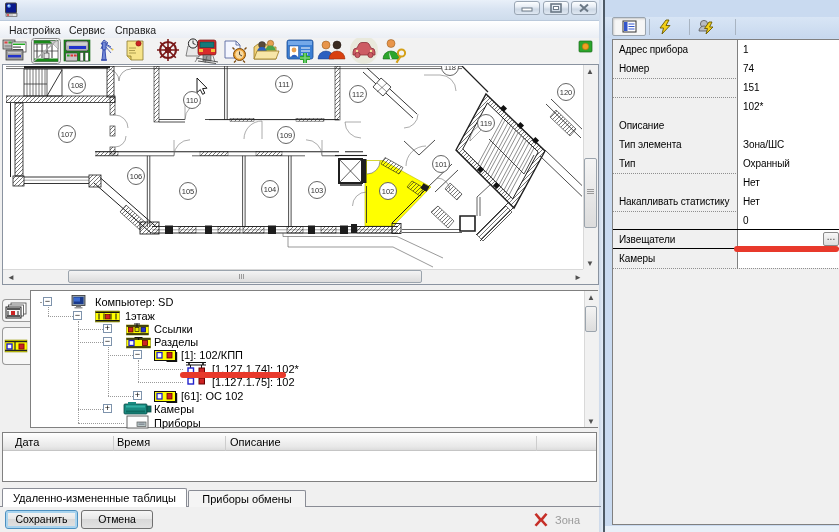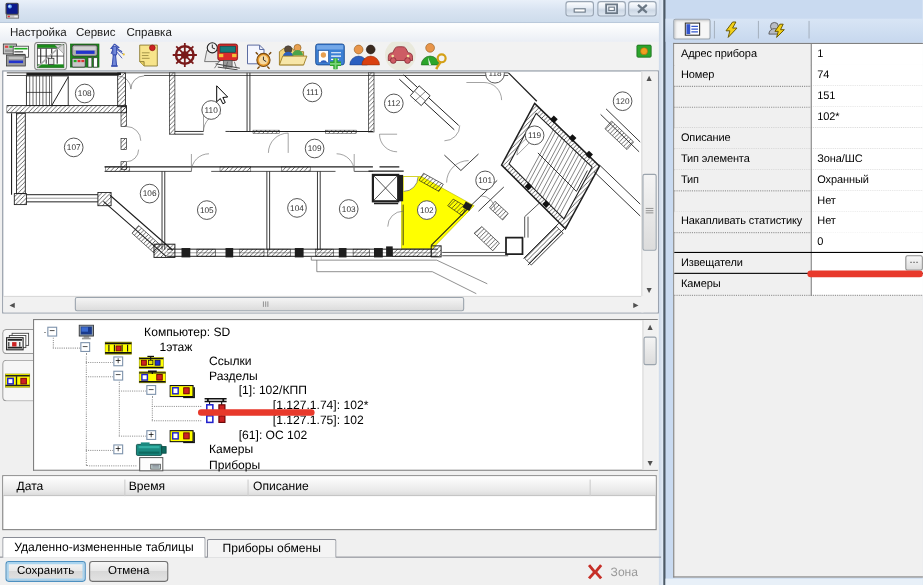--- a/index.html
+++ b/index.html
@@ -25,21 +25,21 @@
   .sb { position:absolute; background:#f1f1f1; }
   .sbthumb { position:absolute; background:linear-gradient(#f4f4f4,#dcdcdc); border:1px solid #9ba4ad; border-radius:2px; }
   .sbthumbh { position:absolute; background:linear-gradient(#f4f4f4,#dcdcdc); border:1px solid #9ba4ad; border-radius:2px; }
   .arr { position:absolute; font-size:8px; color:#505050; }
 
   
   #treebox { position:absolute; left:30px; top:290px; width:568px; height:138px; background:#fff;
     border:1px solid #808080; border-right:none; }
   .ltab { position:absolute; background:#f6f6f6; border:1px solid #9a9a9a; border-right:none;
     border-radius:4px 0 0 4px; }
-  .trow { position:absolute; white-space:nowrap;margin-left:36px; }
+  .trow { position:absolute; white-space:nowrap; }
   .expbox { position:absolute; width:9px; height:9px; border:1px solid #7e93ac; background:#fff;
     font-size:9px; line-height:7px; text-align:center; color:#000; }
 
   
   #logtbl { position:absolute; left:2px; top:432px; width:595px; height:50px; border:1px solid #808080; background:#fff; }
   #loghdr { position:absolute; left:0; top:0; width:100%; height:18px;
     background:linear-gradient(#ffffff,#e8e8e8 80%,#dcdcdc); border-bottom:1px solid #c5c5c5; }
   #loghdr div { position:absolute; top:3px; }
   .colsep { position:absolute; top:1px; width:1px; height:15px; background:#cdcdcd; }
 
@@ -534,21 +534,21 @@
       <rect x="24" y="4" width="4" height="6" fill="#0e6a60" stroke="#0a4a44" stroke-width="0.8"></rect>
       <rect x="5" y="0" width="8" height="2.5" fill="#1a8a80"></rect>
     </svg>
     <svg class="abs" style="left:95px;top:124px" width="24" height="14" viewBox="0 0 24 14">
       <rect x="1" y="1" width="21" height="12" fill="#fdfdfd" stroke="#555" stroke-width="0.9"></rect>
       <rect x="11" y="7" width="9" height="4.5" fill="#b8c8c8" stroke="#555" stroke-width="0.7"></rect>
       <path d="M12.5,8 h6 M12.5,9.5 h6" stroke="#667" stroke-width="0.6"></path>
     </svg>
 
     <div class="trow" style="left:64px;top:5px">Компьютер: SD</div>
-    <div class="trow" style="left:78px;top:19px">1этаж</div>
+    <div class="trow" style="left:94px;top:19px">1этаж</div>
     <div class="trow" style="left:123px;top:32px">Ссылки</div>
     <div class="trow" style="left:123px;top:45px">Разделы</div>
     <div class="trow" style="left:150px;top:58px">[1]: 102/КПП</div>
     <div class="trow" style="left:181px;top:72px">[1.127.1.74]: 102*</div>
     <div class="trow" style="left:181px;top:85px">[1.127.1.75]: 102</div>
     <div class="trow" style="left:150px;top:99px">[61]: ОС 102</div>
     <div class="trow" style="left:123px;top:112px">Камеры</div>
     <div class="trow" style="left:123px;top:126px">Приборы</div>
 
     <div class="redline" style="left:149px;top:81px;width:106px;height:6px"></div>

